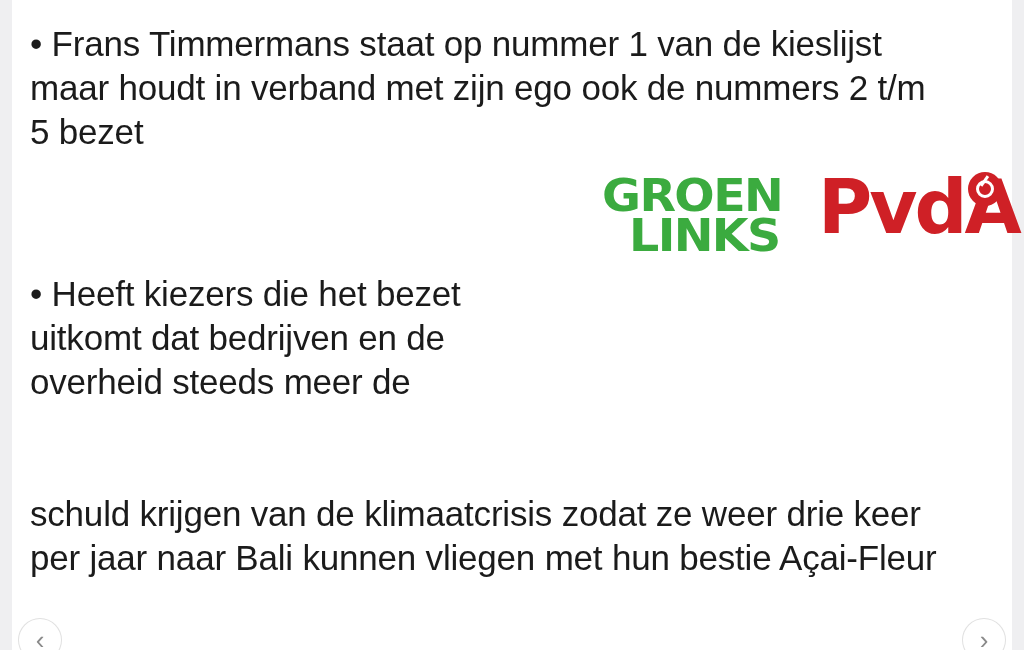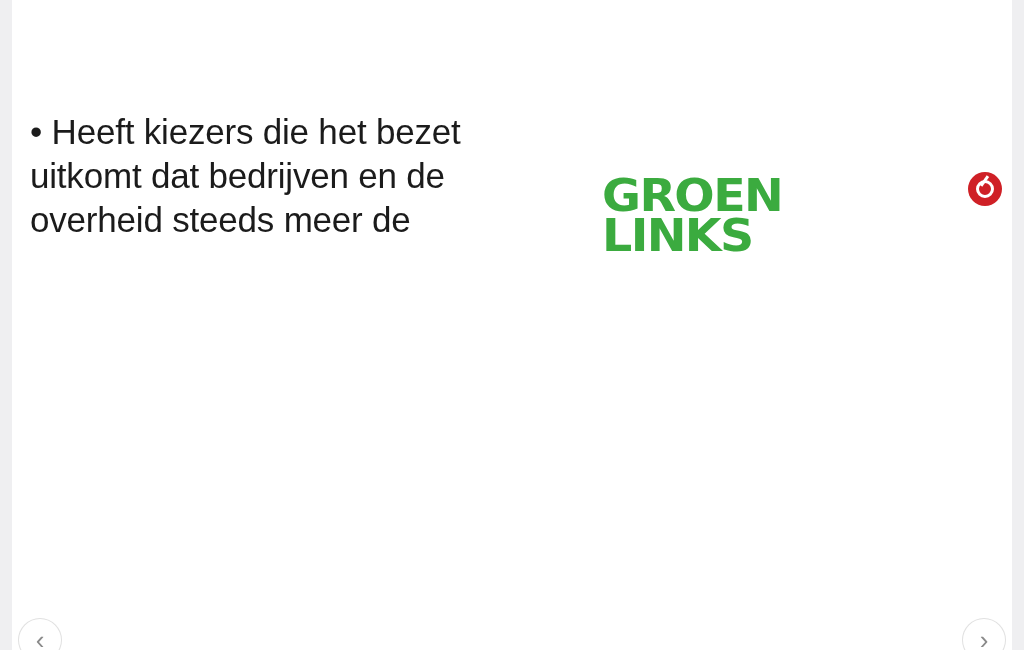--- a/index.html
+++ b/index.html
@@ -93,20 +93,21 @@
     line-height: 74px;
     font-family: "DejaVu Sans", sans-serif;
   }
   .logo-left {
     position: absolute;
     left: 0;
     top: 8px;
     display: flex;
     flex-direction: column;
     line-height: 40px;
+    align-items: flex-end;
   }
   .logo-right {
     position: absolute;
     left: 216px;
     top: 2px;
   }
   .logo-mark {
     position: absolute;
     right: 0;
     top: 4px;
@@ -159,31 +160,36 @@
 </head>
 <body>
 
 <div class="slide">
 
   <div class="edge edge-left"></div>
   <div class="edge edge-right"></div>
 
   <div class="content">
 
+    <p class="para para-1">• Frans Timmermans staat op nummer 1 van de kieslijst maar houdt in verband met zijn ego ook de nummers 2 t/m 5 bezet</p>
 
     <div class="para para-2">
       <div class="short-lines">• Heeft kiezers die het bezet uitkomt dat bedrijven en de overheid steeds meer de</div>
+      <div class="full-lines">schuld krijgen van de klimaatcrisis zodat ze weer drie keer per jaar naar Bali kunnen vliegen met hun bestie Açai-Fleur</div>
     </div>
 
   </div>
 
   <div class="logo">
     <div class="logo-left">
       <span class="logo-groen">GROEN</span>
       <span class="logo-links">LINKS</span>
+    </div>
+    <div class="logo-right">
+      <span class="logo-pvda">PvdA</span>
     </div>
     <div class="logo-mark"></div>
   </div>
 
   <div class="nav-arrow nav-prev">
     <span>‹</span>
   </div>
   <div class="nav-arrow nav-next">
     <span>›</span>
   </div>

